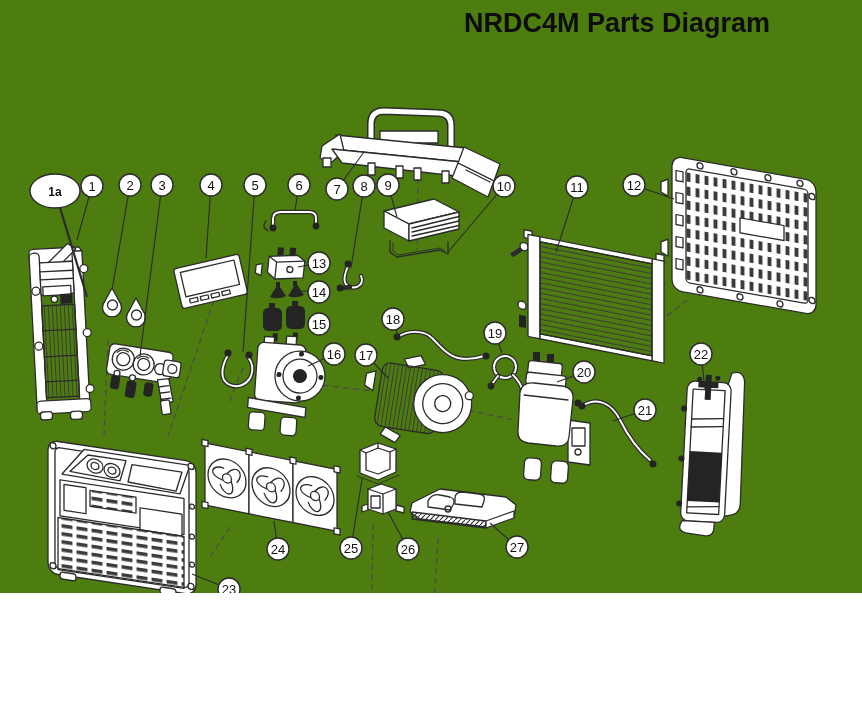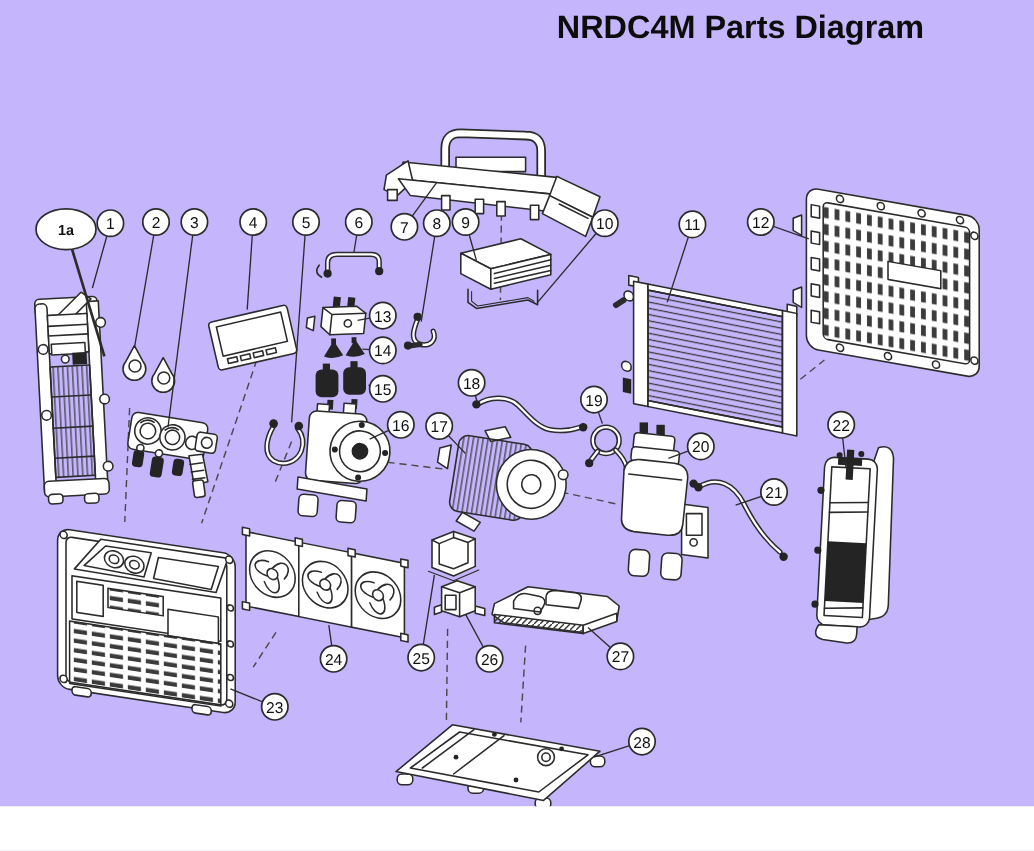--- a/index.html
+++ b/index.html
@@ -1,16 +1,16 @@
 <!DOCTYPE html>
 <html><head>
 <meta charset="utf-8">
 <style>
   html,body{margin:0;padding:0;background:#fff}
-  .page{position:relative;width:862px;height:672px;background:#c4b5fd;
+  .page{position:relative;width:862px;height:593px;background:#4d7c0f;
         font-family:"Liberation Sans",sans-serif;overflow:hidden}
   .title{position:absolute;left:464px;top:8px;font-size:27px;font-weight:bold;
          color:#0d0d0d;white-space:nowrap}
   svg.diagram{position:absolute;left:0;top:0}
   .parts :is(path,rect,circle,ellipse,line,polyline){
       stroke:#2b2b2b;fill:none;stroke-width:1.3;
       stroke-linejoin:round;stroke-linecap:round}
   .parts .fw{fill:#ffffff}
   .parts .fd{fill:#242424;stroke:none}
   .parts .thin{stroke-width:.9}

